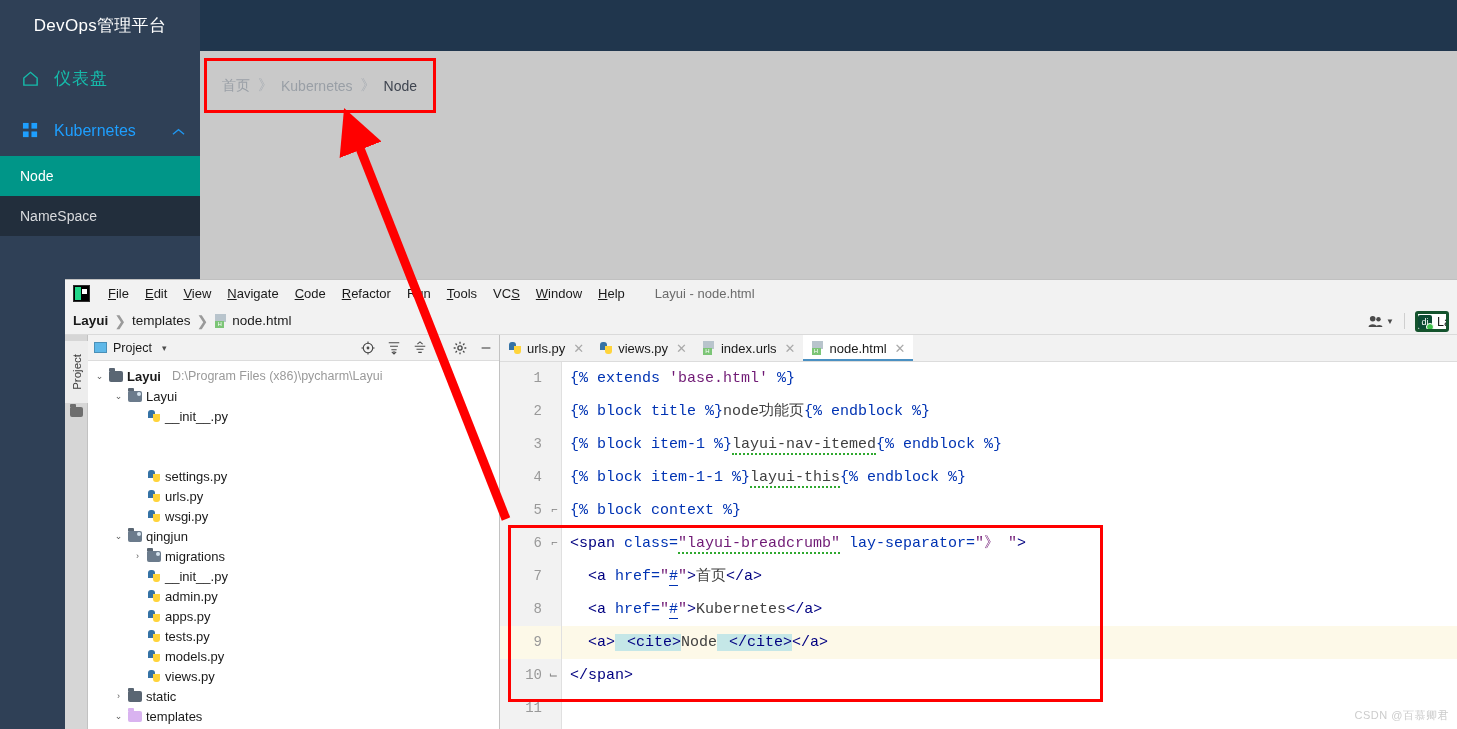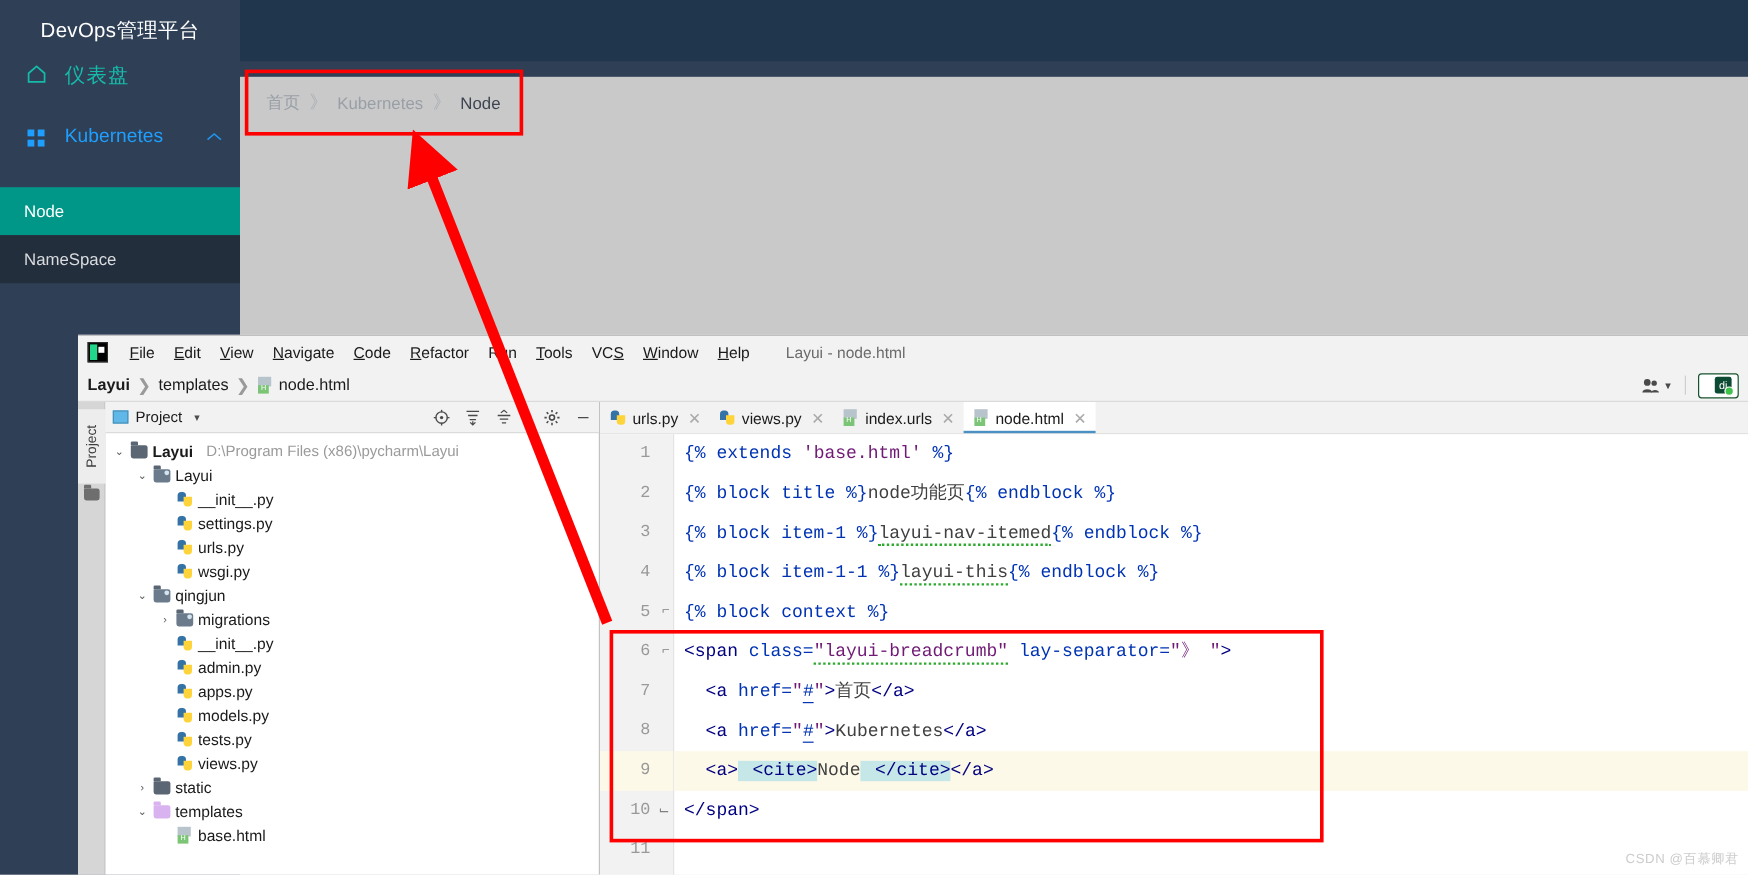--- a/index.html
+++ b/index.html
@@ -8,40 +8,40 @@
     overflow: hidden;
     font-family: "Liberation Sans", sans-serif;
     background: #c8c8c8;
   }
   #root { position: relative; width: 1457px; height: 729px; }
 
   
   .webapp { position: absolute; inset: 0; background: #c9c9c9; }
 
   .wa-topbar {
-    position: absolute; left: 0; top: 0; width: 1457px; height: 64px;
+    position: absolute; left: 0; top: 0; width: 1457px; height: 51px;
     background: #2f4056;
   }
   .wa-logo {
     position: absolute; left: 0; top: 0; width: 200px; height: 51px;
     background: #2f4056; color: #ffffff;
     font-size: 17px; display: flex; align-items: center; justify-content: center;
     letter-spacing: .3px;
   }
   .wa-topbar-rest {
     position: absolute; left: 200px; top: 0; right: 0; height: 51px;
     background: #20364d;
   }
 
   .wa-side {
     position: absolute; left: 0; top: 51px; width: 200px; bottom: 0;
     background: #2f4056;
   }
   .wa-nav-item {
-    height: 51px; display: flex; align-items: flex-start; padding-left: 20px;
+    height: 51px; display: flex; align-items: center; padding-left: 20px;
     color: #1E9FFF; font-size: 16px; gap: 14px; position: relative;
   }
   .wa-nav-item.dash { color: #16baaa; height: 54px; }
   .wa-nav-item .ic { width: 20px; height: 20px; display: inline-flex;
      align-items: center; justify-content: center; flex: 0 0 20px; }
   .wa-nav-item .label { flex: 1; }
   .wa-nav-item.dash .label { font-size: 17px; letter-spacing: 1px; }
   .wa-caret { width: 14px; margin-right: 14px; opacity: .9; }
 
   .wa-sub {
@@ -101,22 +101,22 @@
   .nav-crumb { font-size: 13.5px; color: #1a1a1a; display: flex; align-items: center; gap: 6px; }
   .nav-crumb.bold { font-weight: bold; }
   .nav-sep { color: #9a9a9a; font-size: 14px; margin: 0 6px; }
   .navbar-right {
     position: absolute; right: 8px; top: 0; height: 28px;
     display: flex; align-items: center; gap: 0;
   }
   .people-icon { display:flex; align-items:center; gap:3px; color:#4a4a4a; font-size:13px; }
   .vdiv { width: 1px; height: 16px; background: #cfcfcf; margin: 0 10px; }
   .run-config {
-    height: 21px; background: #ffffff; border: 1px solid #14532d; border-radius: 3px;
-    display: flex; align-items: center; padding: 0 13px; gap: 5px;
+    height: 21px; background: #ffffff; border: 3px solid #14532d; border-radius: 3px;
+    display: flex; align-items: flex-end; padding: 0 0; gap: 5px;
     font-size: 12.5px; color: #1a1a1a; overflow: hidden; max-width: 34px;
   }
   .dj-badge {
     width: 14px; height: 14px; background: #0c4b33; border-radius: 2px;
     color: #ffffff; font-size: 9px; display: flex; align-items: center;
     justify-content: center; position: relative; flex: 0 0 14px;
     font-family: "Liberation Sans", sans-serif;
   }
   .dj-badge::after {
     content: ''; position: absolute; right: -2px; bottom: -2px;
@@ -415,21 +415,21 @@
             <span class="nm">Layui</span>
           </div>
           <div class="tree-row" style="padding-left: 44px;">
             <span class="tw-arrow"></span>
             <span class="ic-py">
               <span class="p1"></span>
               <span class="p2"></span>
             </span>
             <span class="nm">__init__.py</span>
           </div>
-          <div class="tree-row" style="padding-left: 44px;">
+          <div class="tree-row" style="padding-left: 44px; margin-top: 40px;">
             <span class="tw-arrow"></span>
             <span class="ic-py">
               <span class="p1"></span>
               <span class="p2"></span>
             </span>
             <span class="nm">settings.py</span>
           </div>
           <div class="tree-row" style="padding-left: 44px;">
             <span class="tw-arrow"></span>
             <span class="ic-py">
@@ -479,29 +479,29 @@
               <span class="p2"></span>
             </span>
             <span class="nm">apps.py</span>
           </div>
           <div class="tree-row" style="padding-left: 44px;">
             <span class="tw-arrow"></span>
             <span class="ic-py">
               <span class="p1"></span>
               <span class="p2"></span>
             </span>
+            <span class="nm">tests.py</span>
+          </div>
+          <div class="tree-row" style="padding-left: 44px;">
+            <span class="tw-arrow"></span>
+            <span class="ic-py">
+              <span class="p1"></span>
+              <span class="p2"></span>
+            </span>
             <span class="nm">models.py</span>
-          </div>
-          <div class="tree-row" style="padding-left: 44px;">
-            <span class="tw-arrow"></span>
-            <span class="ic-py">
-              <span class="p1"></span>
-              <span class="p2"></span>
-            </span>
-            <span class="nm">tests.py</span>
           </div>
           <div class="tree-row" style="padding-left: 44px;">
             <span class="tw-arrow"></span>
             <span class="ic-py">
               <span class="p1"></span>
               <span class="p2"></span>
             </span>
             <span class="nm">views.py</span>
           </div>
           <div class="tree-row" style="padding-left: 25px;">

